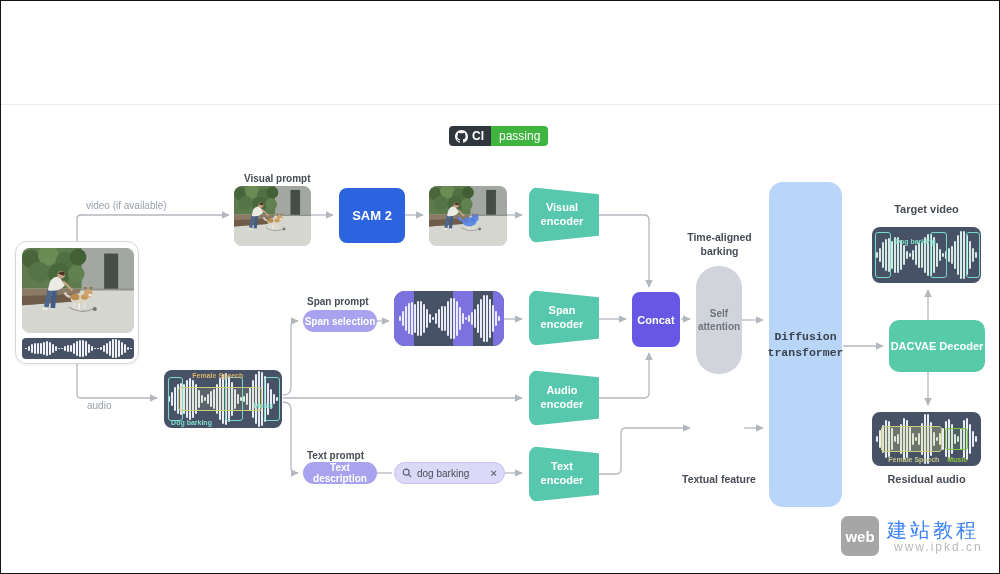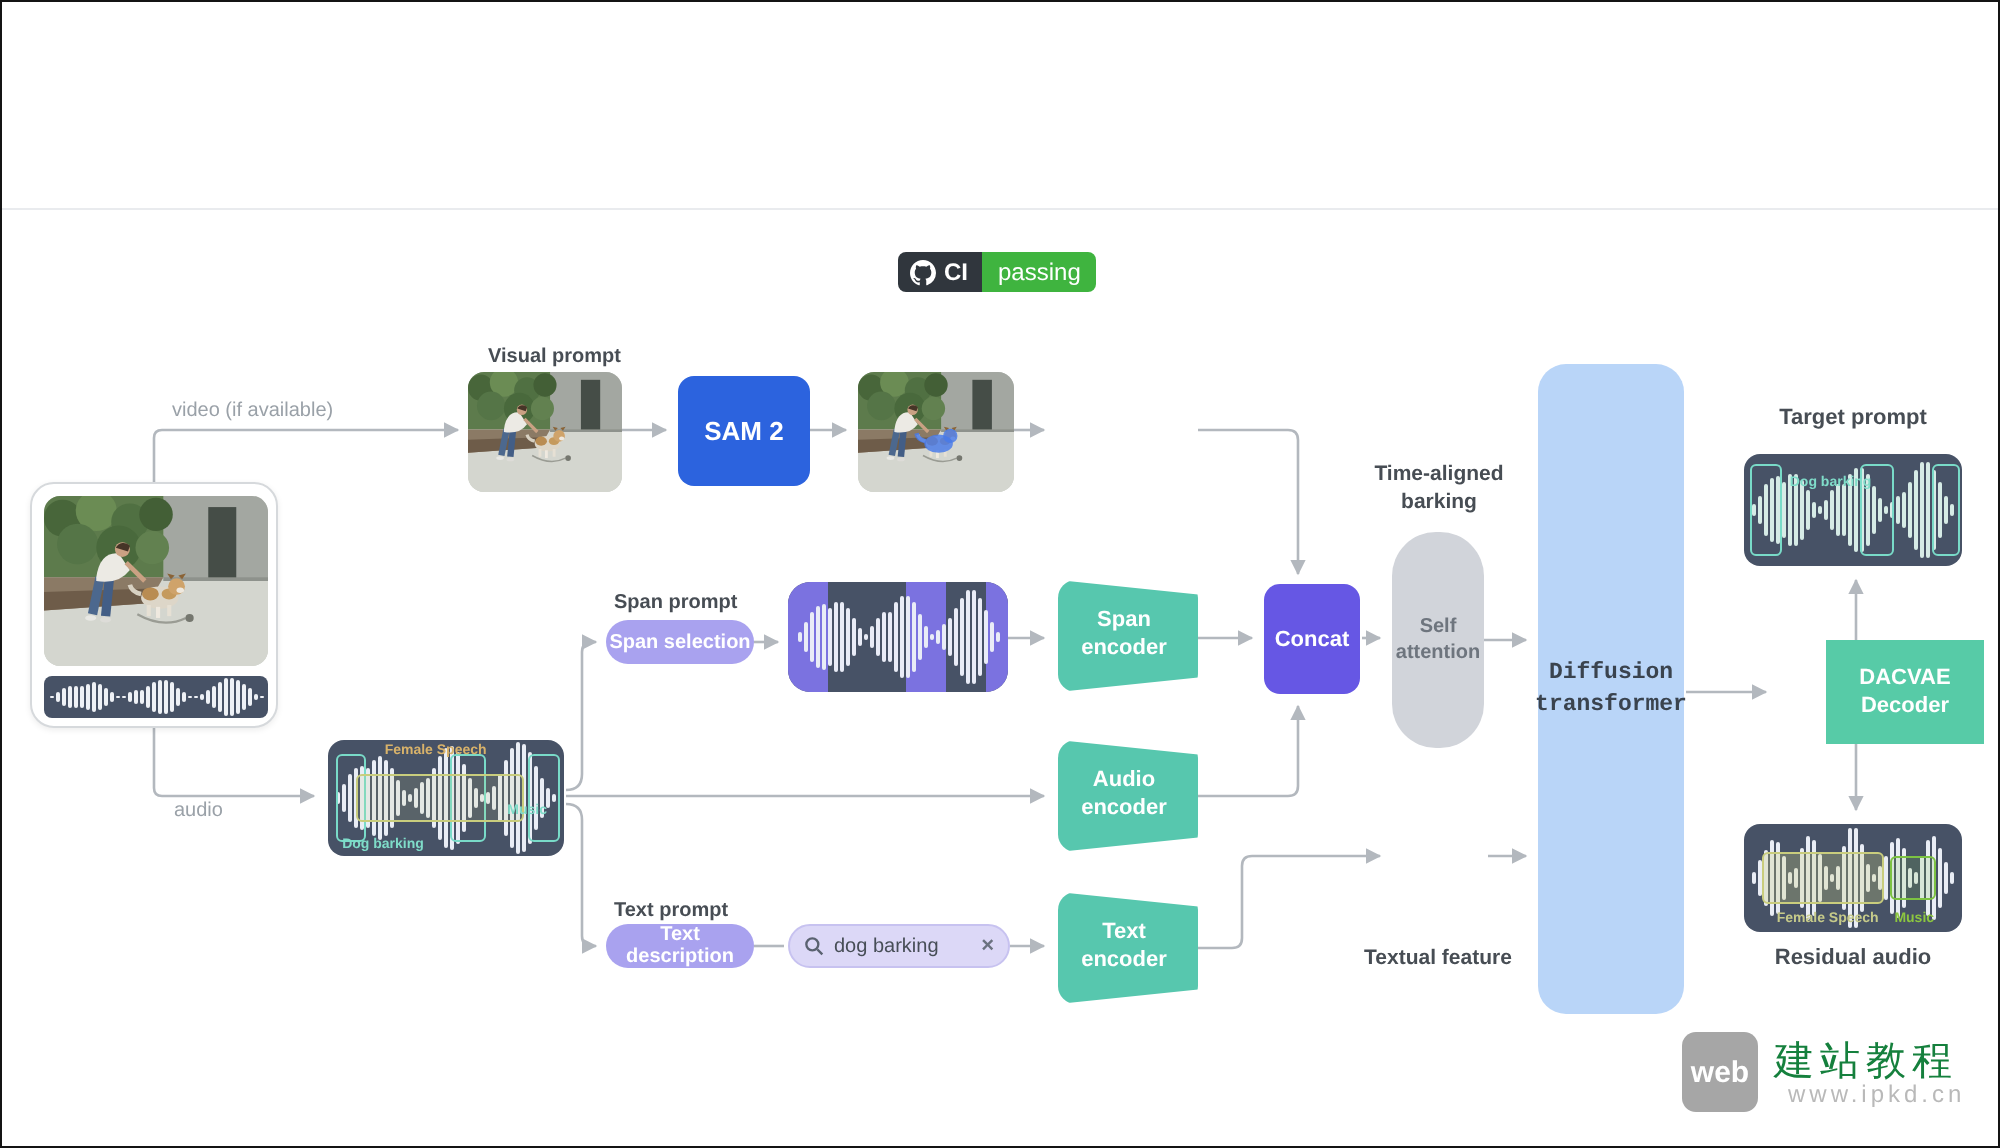--- a/index.html
+++ b/index.html
@@ -36,27 +36,27 @@
   .obox{position:absolute;border-radius:3px;box-sizing:border-box;}
   .tag{position:absolute;font-size:7px;font-weight:600;white-space:nowrap;z-index:3;}
   .search{background:#dcd8f7;border:1px solid #c7c2f0;border-radius:11px;display:flex;align-items:center;
           gap:5px;padding:0 7px;font-size:10px;color:#474e57;}
   .search .q{flex:1;font-weight:500;}
   .search .x{color:#6b7280;font-size:11px;font-weight:700;cursor:pointer;}
   .concat{width:48px;height:55px;background:#6657e4;border-radius:8px;color:#fff;font-weight:700;font-size:11px;}
   .cap{background:#d1d4da;border-radius:22px;color:#6e757e;font-size:10px;font-weight:600;line-height:1.3;}
   .diff{left:768px;top:181px;width:73px;height:325px;background:#b9d5f8;border-radius:14px;
         color:#3a434e;font-weight:700;font-size:11.5px;line-height:1.35;font-family:Liberation Mono, monospace;}
-  .dacvae{left:888px;top:319px;width:79px;height:52px;background:#57cba7;border-radius:0;
-          color:#fff;font-weight:700;font-size:11px;line-height:1.3;margin-left:24px;}
+  .dacvae{left:888px;top:319px;width:96px;height:52px;background:#57cba7;border-radius:10px;
+          color:#fff;font-weight:700;font-size:11px;line-height:1.3;}
   .flabel{font-size:10.5px;font-weight:700;color:#474d54;line-height:1.3;z-index:2;}
   
   .wm-logo{left:840px;top:515px;width:38px;height:40px;background:#a6a6a6;border-radius:7px;
            color:#fff;font-weight:700;font-size:15px;}
-  .wm-name{left:886px;top:516px;font-size:20px;color:#15803d;letter-spacing:3px;}
+  .wm-name{left:886px;top:516px;font-size:20px;color:#3b82f6;letter-spacing:3px;}
   .wm-url{left:893px;top:539px;font-size:12px;color:#b9b9b9;letter-spacing:2px;}
 </style>
 </head>
 <body>
 
 <svg width="0" height="0" style="position:absolute">
   <defs>
     <g id="scenery">
       <rect width="120" height="92" fill="#ccd1c9"></rect>
       <polygon points="64,0 120,0 120,46 64,46" fill="#a3a7a1"></polygon>
@@ -249,20 +249,21 @@
         <use href="#scenery"></use>
       </svg>
   </div>
   <div class="abs node blue-box center" style="left:338px;top:187px;width:66px;height:55px;">SAM 2</div>
   <div class="abs node photo" style="left:428px;top:185px;width:78px;height:60px;">
     <svg viewBox="0 0 120 92" preserveAspectRatio="none">
         <use href="#scenery"></use>
         <use href="#dogmask"></use>
       </svg>
   </div>
+  <div class="abs node enc center" style="left:528px;top:186px;">Visual encoder</div>
 
   <div class="abs lbl" style="left:306px;top:295px;">Span prompt</div>
   <div class="abs node pill center" style="left:302px;top:309px;width:74px;">Span selection</div>
   <div class="abs node audiobox" style="left:393px;top:290px;width:110px;height:55px;border-radius:11px;">
     <div class="stripe" style="left:0;width:18%;"></div>
     <div class="stripe" style="left:54%;width:18%;"></div>
     <div class="stripe" style="left:90%;width:10%;"></div>
     <div class="wave">
         <i style="height: 10%; background: rgb(233, 236, 247);"></i>
         <i style="height: 26%; background: rgb(233, 236, 247);"></i>
@@ -363,21 +364,21 @@
     <span class="x">×</span>
   </div>
   <div class="abs node enc center" style="left:528px;top:445px;">Text encoder</div>
 
   <div class="abs node concat center" style="left:631px;top:291px;">Concat</div>
   <div class="abs flabel center" style="left:672px;top:230px;width:93px;">Time-aligned barking</div>
   <div class="abs node cap center" style="left:695px;top:265px;width:46px;height:108px;">Self attention</div>
   <div class="abs flabel center" style="left:668px;top:472px;width:100px;">Textual feature</div>
   <div class="abs node diff center">Diffusion transformer</div>
 
-  <div class="abs flabel center" style="left:871px;top:201px;width:109px;font-size:11px;">Target prompt</div>
+  <div class="abs flabel center" style="left:871px;top:201px;width:109px;font-size:11px;">Target video</div>
   <div class="abs node audiobox" style="left:871px;top:226px;width:109px;height:56px;">
     <div class="wave">
         <i style="height: 10%; background: rgb(214, 235, 230);"></i>
         <i style="height: 26%; background: rgb(214, 235, 230);"></i>
         <i style="height: 45%; background: rgb(214, 235, 230);"></i>
         <i style="height: 58%; background: rgb(214, 235, 230);"></i>
         <i style="height: 59%; background: rgb(214, 235, 230);"></i>
         <i style="height: 51%; background: rgb(214, 235, 230);"></i>
         <i style="height: 63%; background: rgb(214, 235, 230);"></i>
         <i style="height: 64%; background: rgb(214, 235, 230);"></i>

